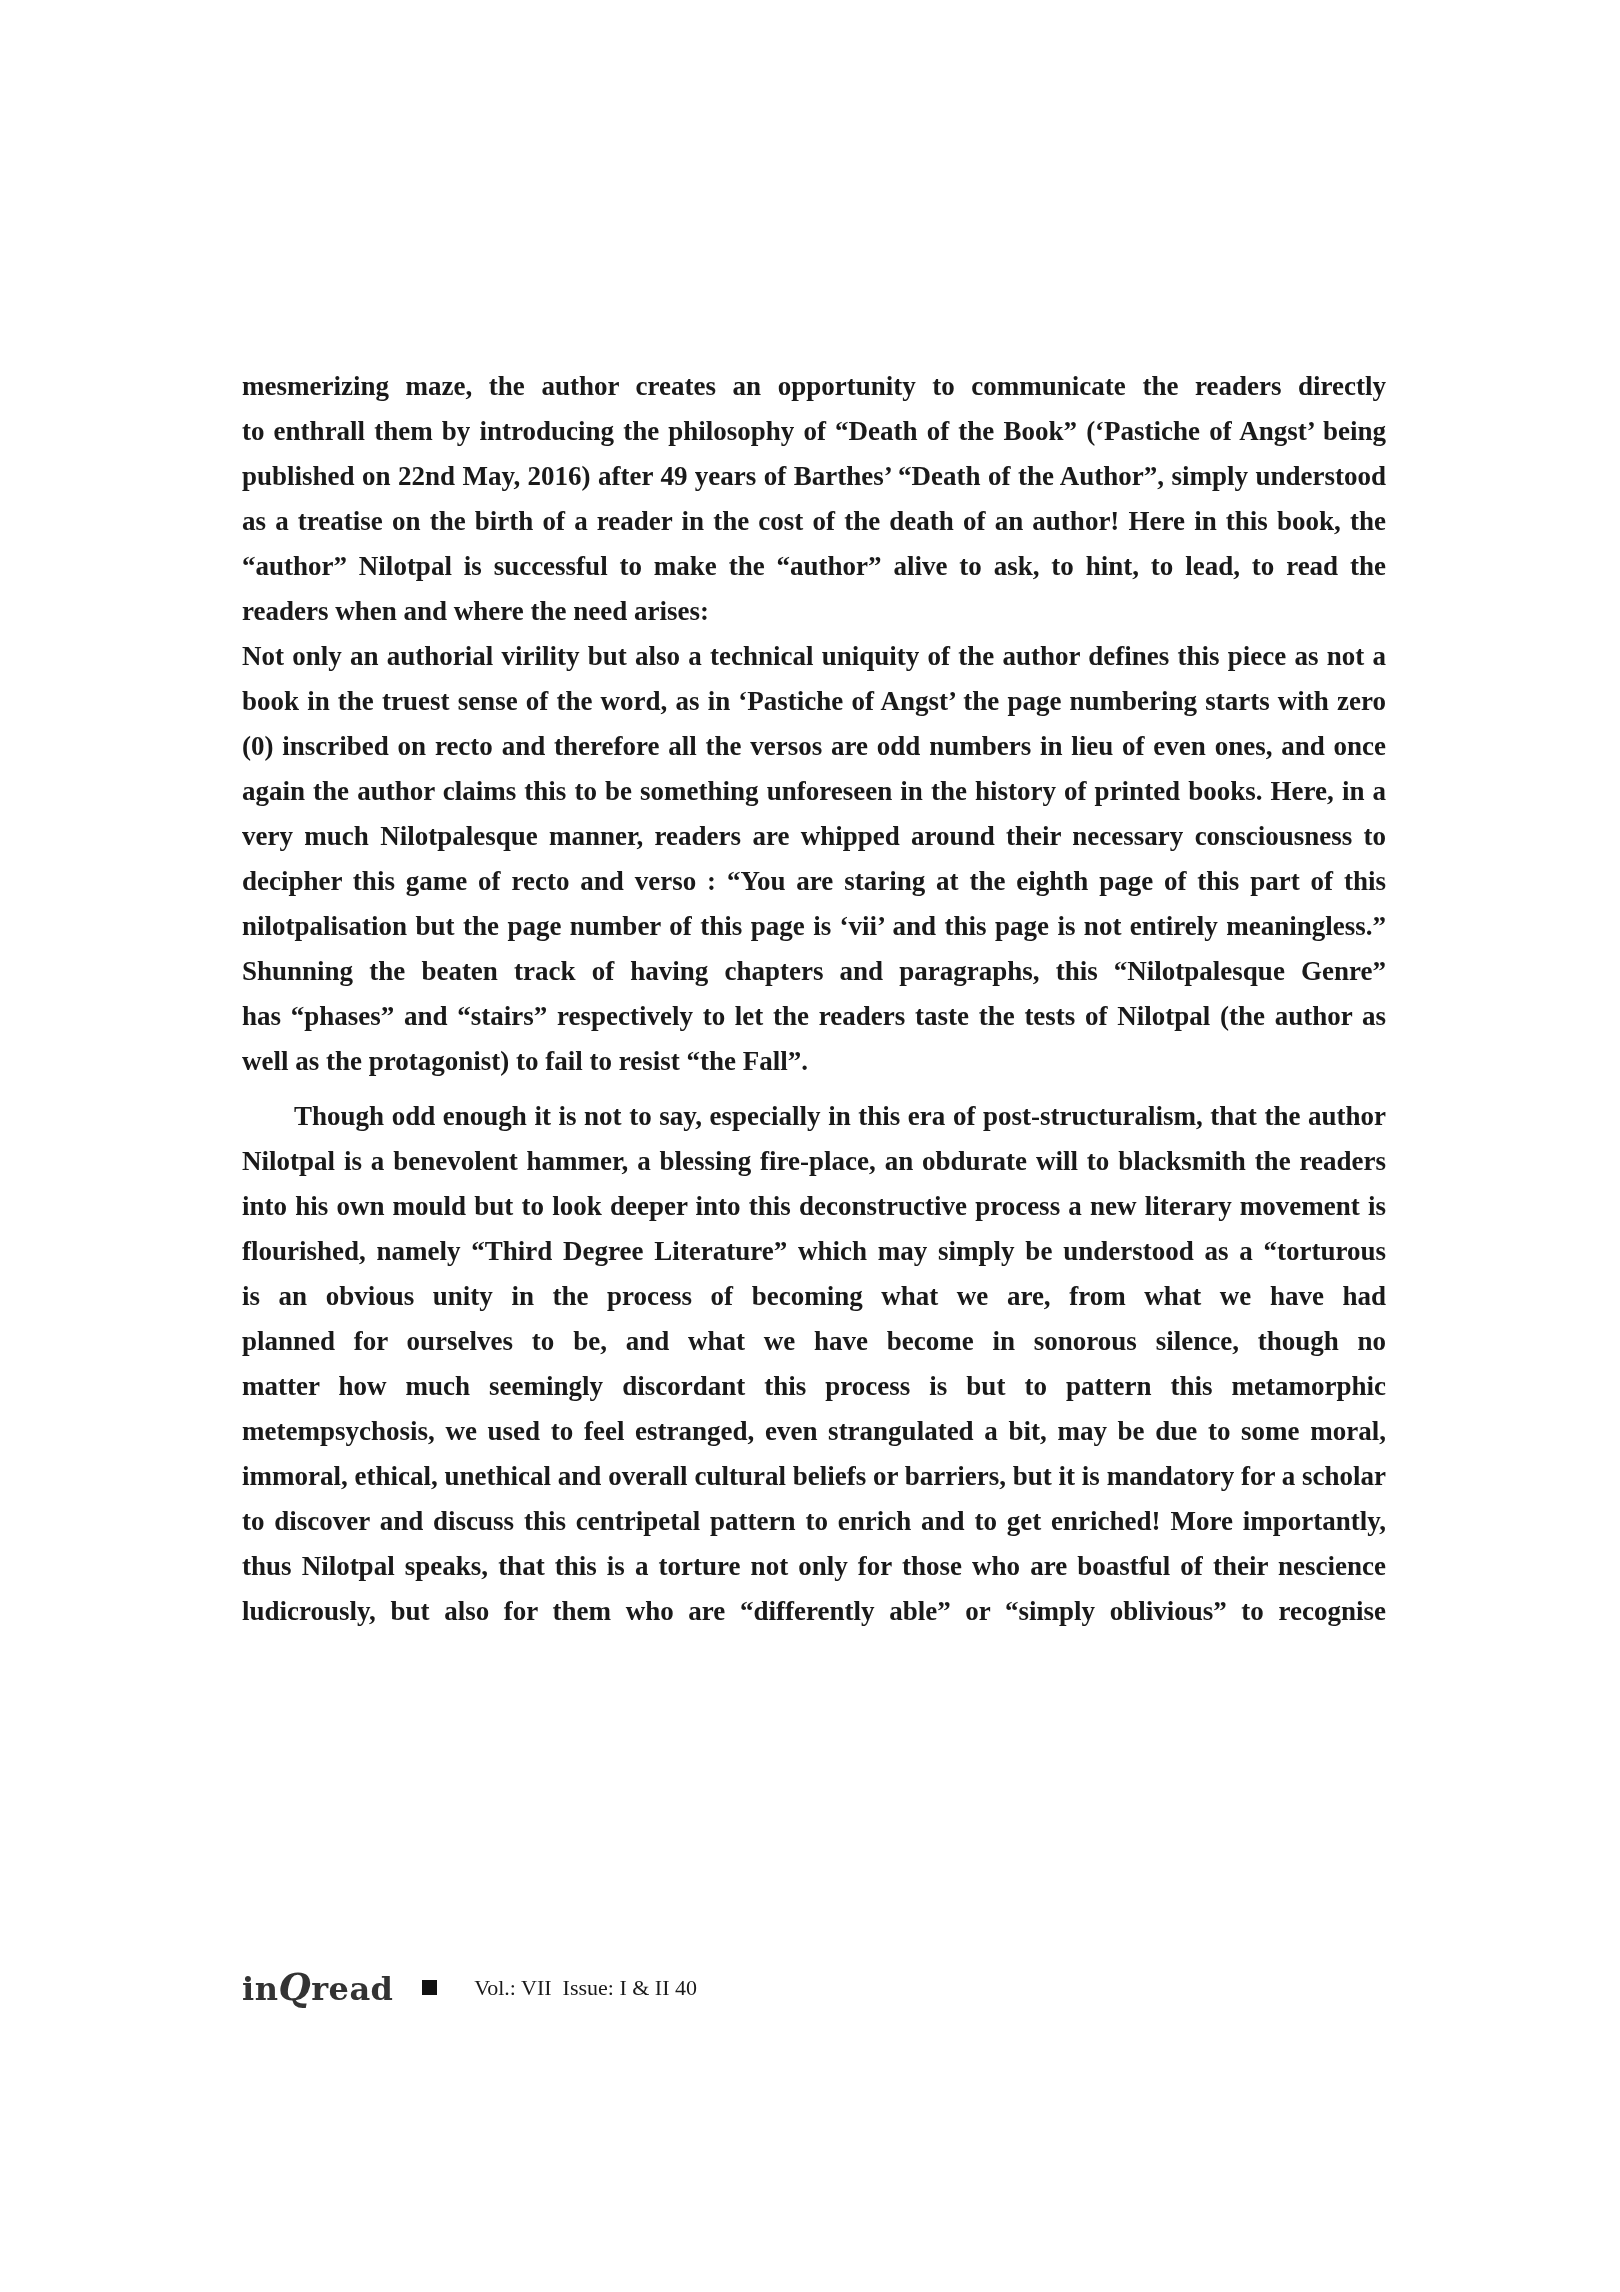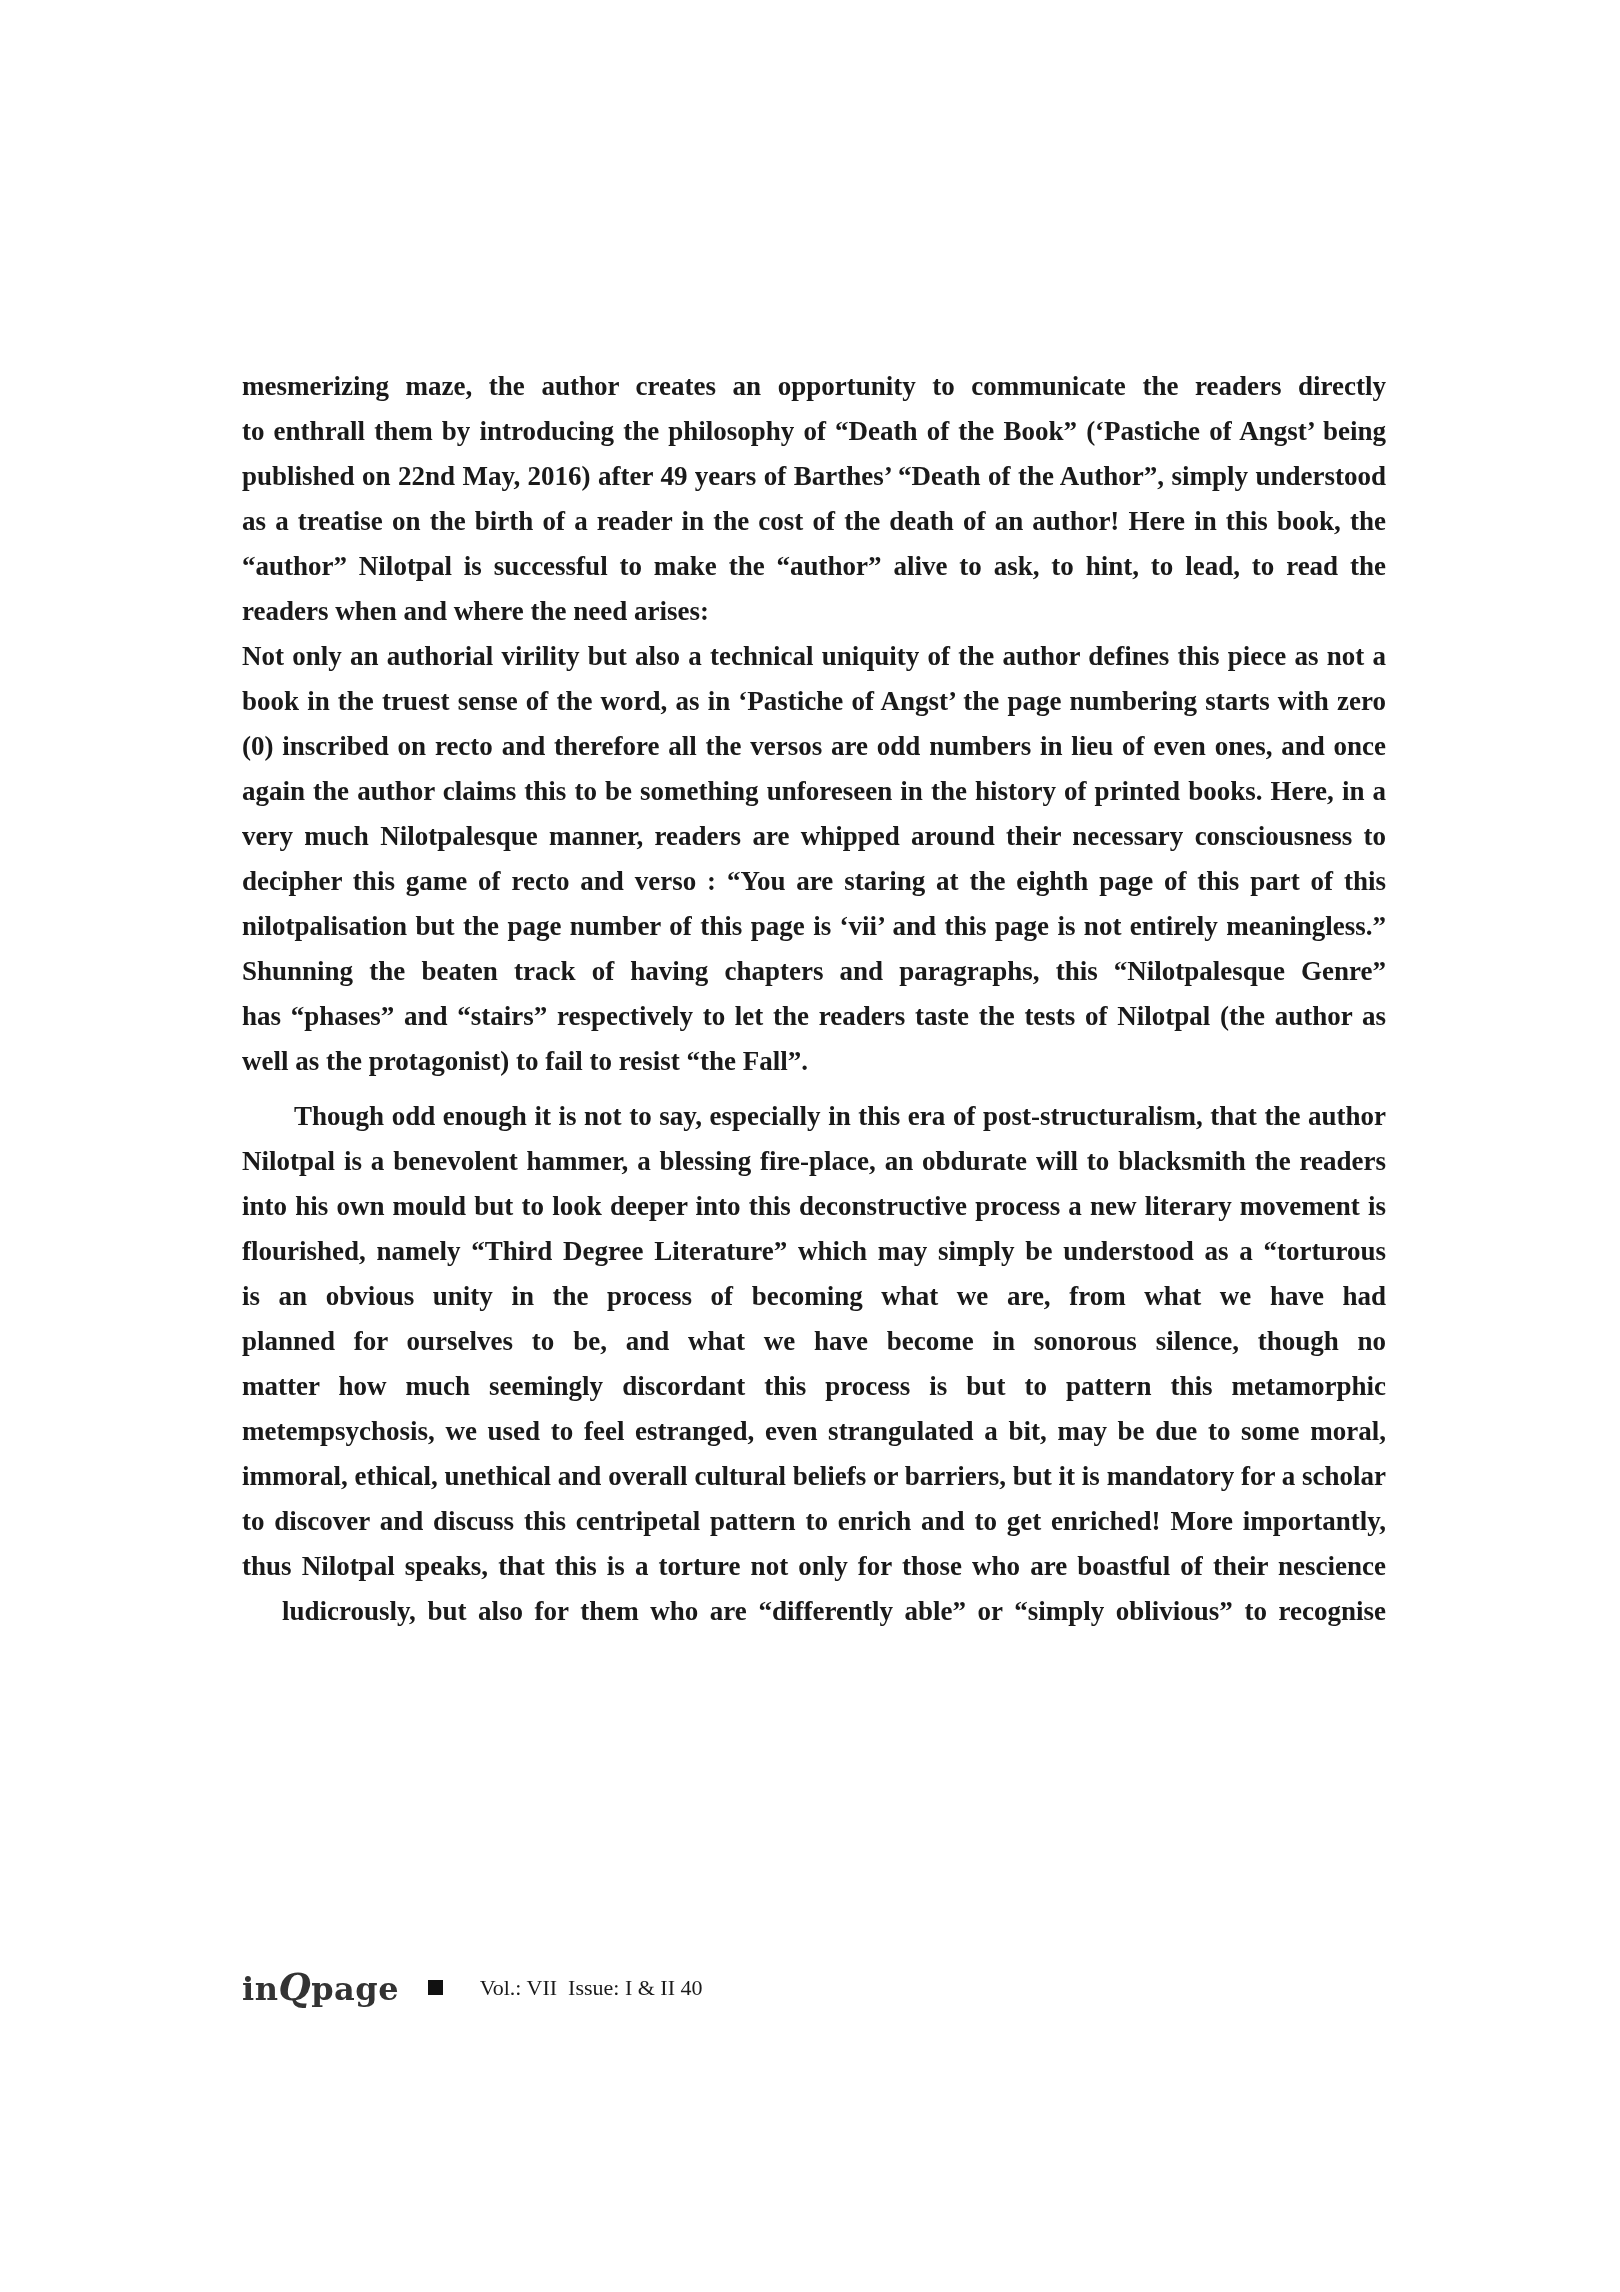--- a/index.html
+++ b/index.html
@@ -126,25 +126,25 @@
     <span class="line" style="white-space: normal;">Nilotpal is a benevolent hammer, a blessing fire-place, an obdurate will to blacksmith the readers</span>
     <span class="line" style="white-space: normal;">into his own mould but to look deeper into this deconstructive process a new literary movement is</span>
     <span class="line" style="white-space: normal;">flourished, namely “Third Degree Literature” which may simply be understood as a “torturous</span>
     <span class="line" style="white-space: normal;">is an obvious unity in the process of becoming what we are, from what we have had</span>
     <span class="line" style="white-space: normal;">planned for ourselves to be, and what we have become in sonorous silence, though no</span>
     <span class="line" style="white-space: normal;">matter how much seemingly discordant this process is but to pattern this metamorphic</span>
     <span class="line" style="white-space: normal;">metempsychosis, we used to feel estranged, even strangulated a bit, may be due to some moral,</span>
     <span class="line" style="white-space: normal;">immoral, ethical, unethical and overall cultural beliefs or barriers, but it is mandatory for a scholar</span>
     <span class="line" style="white-space: normal;">to discover and discuss this centripetal pattern to enrich and to get enriched! More importantly,</span>
     <span class="line" style="white-space: normal;">thus Nilotpal speaks, that this is a torture not only for those who are boastful of their nescience</span>
-    <span class="line" style="white-space: normal; margin-left: 40px;">ludicrously, but also for them who are “differently able” or “simply oblivious” to recognise</span>
+    <span class="line" style="white-space: normal;">ludicrously, but also for them who are “differently able” or “simply oblivious” to recognise</span>
   </div>
 
 </main>
 
 <footer class="footer">
-  <span class="logo"><span>in</span><span class="q">Q</span><span>page</span></span>
+  <span class="logo"><span>in</span><span class="q">Q</span><span>read</span></span>
   <span class="square"></span>
   <span class="volinfo">Vol.: VII  Issue: I &amp; II</span>
   <span class="volinfo"> </span>
   <span class="volinfo">40</span>
 </footer>
 
 
 </body></html>

